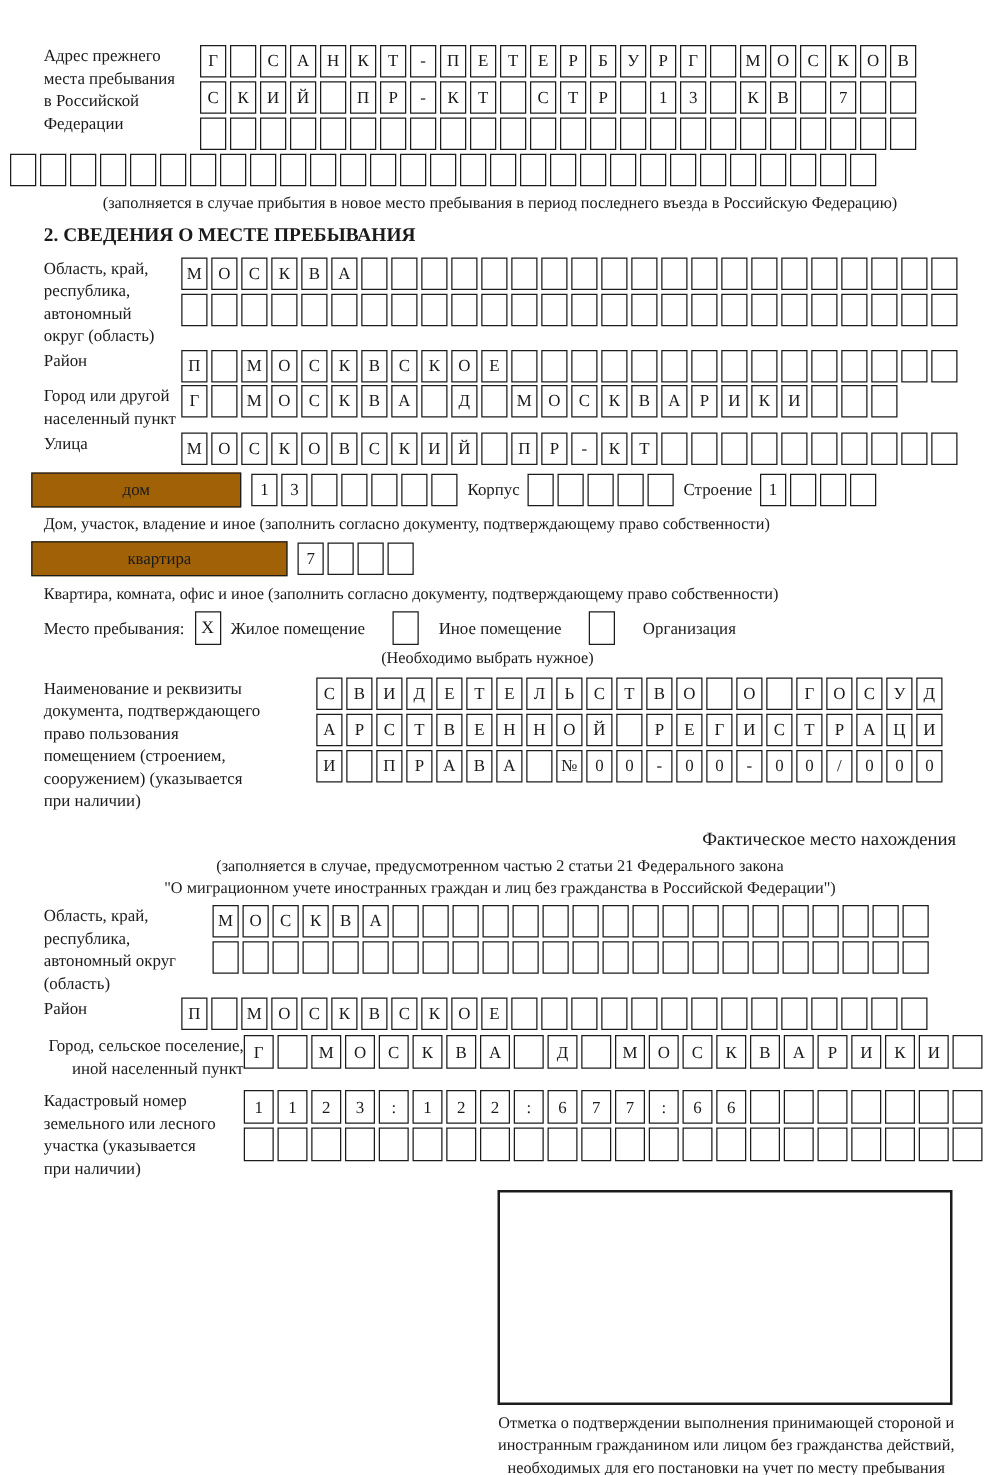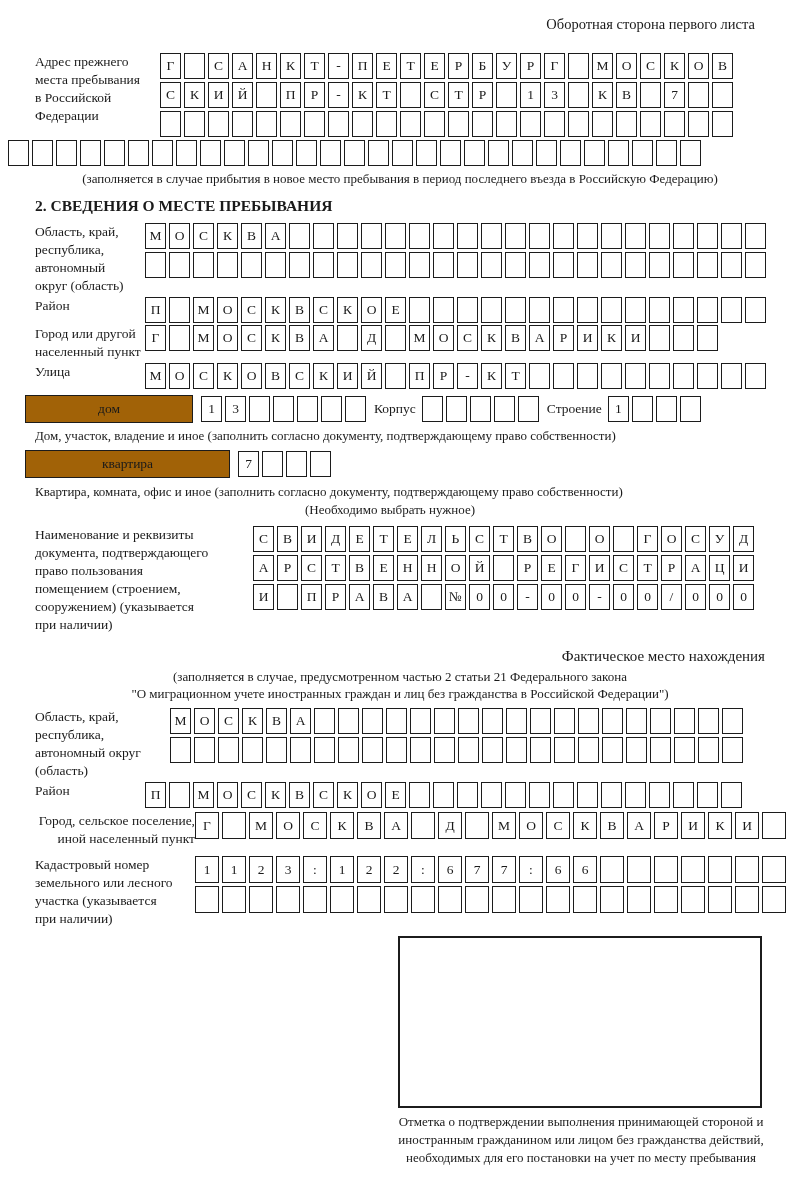--- a/index.html
+++ b/index.html
@@ -74,21 +74,20 @@
   .stamp-caption{
     margin-left:355px;margin-top:5px;width:382px;
     text-align:center;font-size:13px;line-height:18px;
   }
 </style>
 </head>
 <body>
 
 <div class="page">
 
-  <div class="hdr-right">Оборотная сторона первого листа</div>
 
   <div class="form-row mt20">
     <div class="lbl w125">Адрес прежнего
 места пребывания
 в Российской
 Федерации</div>
     <div class="rows">
       <div class="box-row">
           <span class="box">Г</span>
           <span class="box"></span>
@@ -407,20 +406,35 @@
     <div class="gap8"></div>
     <div class="box-row">
         <span class="box">7</span>
         <span class="box"></span>
         <span class="box"></span>
         <span class="box"></span>
       </div>
   </div>
   <div class="note mt6">Квартира, комната, офис и иное (заполнить согласно документу, подтверждающему право собственности)</div>
 
+  <div class="inline-row mt6">
+    <span class="small-lbl">Место пребывания:</span>
+    <span class="gap8"></span>
+    <span class="cb">X</span>
+    <span class="gap8"></span>
+    <span class="small-lbl">Жилое помещение</span>
+    <span class="gap22"></span>
+    <span class="cb"></span>
+    <span class="gap16"></span>
+    <span class="small-lbl">Иное помещение</span>
+    <span class="gap22"></span>
+    <span class="cb"></span>
+    <span class="gap22"></span>
+    <span class="small-lbl">Организация</span>
+  </div>
   <div class="note" style="width:440px;text-align:right;margin-top:2px;">(Необходимо выбрать нужное)</div>
 
   <div class="form-row mt8">
     <div class="lbl w215">Наименование и реквизиты
 документа, подтверждающего
 право пользования
 помещением (строением,
 сооружением) (указывается
 при наличии)</div>
     <div class="rows">

